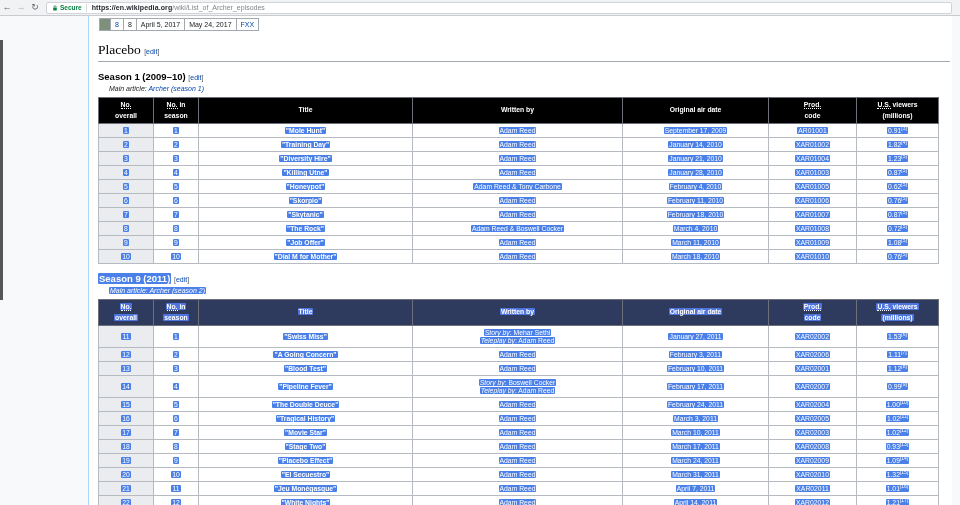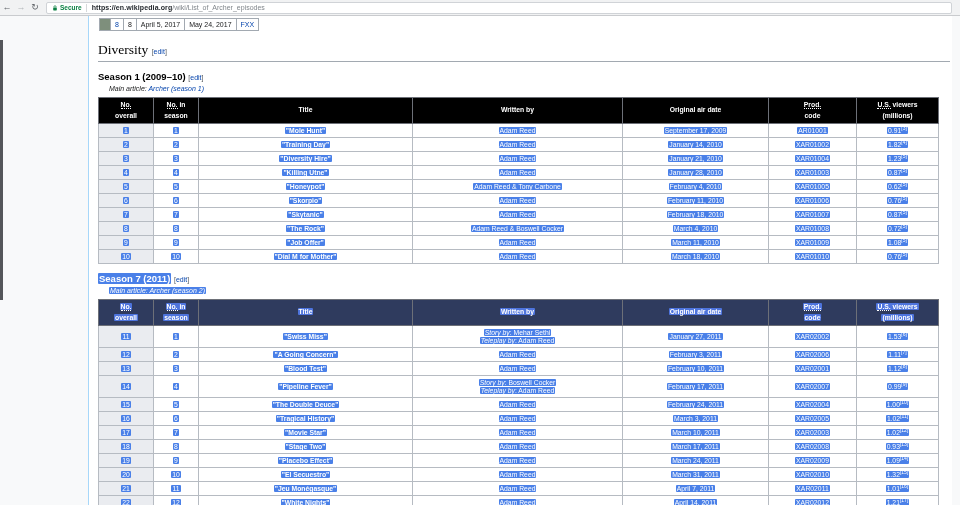--- a/index.html
+++ b/index.html
@@ -80,21 +80,21 @@
         <td><span class="lk">8</span></td>
         <td>8</td>
         <td>April 5, 2017</td>
         <td>May 24, 2017</td>
         <td><span class="lk">FXX</span></td>
       </tr>
     </tbody>
       </table>
 
     <h2 class="episodes">
-      <span>Diversity</span>
+      <span>Placebo</span>
       <span class="editlink"><span class="br">[</span><span class="lk">edit</span><span class="br">]</span></span>
     </h2>
 
     <h3 class="season">
       <span>Season 1 (2009–10)</span>
       <span class="editlink"><span class="br">[</span><span class="lk">edit</span><span class="br">]</span></span>
     </h3>
     <div class="mainart">
       <span><span>Main article: </span><span class="lk">Archer (season 1)</span></span>
     </div>
@@ -225,21 +225,21 @@
             <td class="ttl"><span class="sel">"Dial M for Mother"</span></td>
             <td><span class="sel">Adam Reed</span></td>
             <td><span class="sel">March 18, 2010</span></td>
             <td><span class="sel">XAR01010</span></td>
             <td><span class="sel">0.76<sup class="ref">[5]</sup></span></td>
           </tr>
         </tbody>
     </table>
 
     <h3 class="season">
-      <span class="sel">Season 7 (2011)</span>
+      <span class="sel">Season 9 (2011)</span>
       <span class="editlink"><span class="br">[</span><span class="lk">edit</span><span class="br">]</span></span>
     </h3>
     <div class="mainart">
       <span class="sel"><span>Main article: </span><span class="lk">Archer (season 2)</span></span>
     </div>
     <table class="eps">
       <colgroup>
           <col style="width:55px">
           <col style="width:45px">
           <col style="width:214px">

